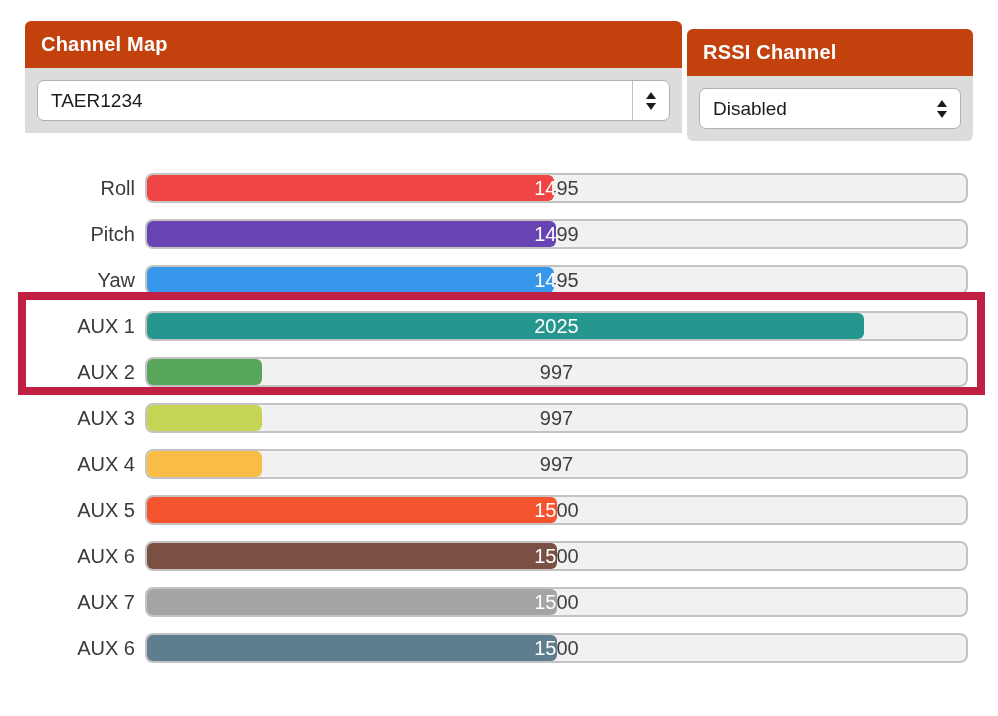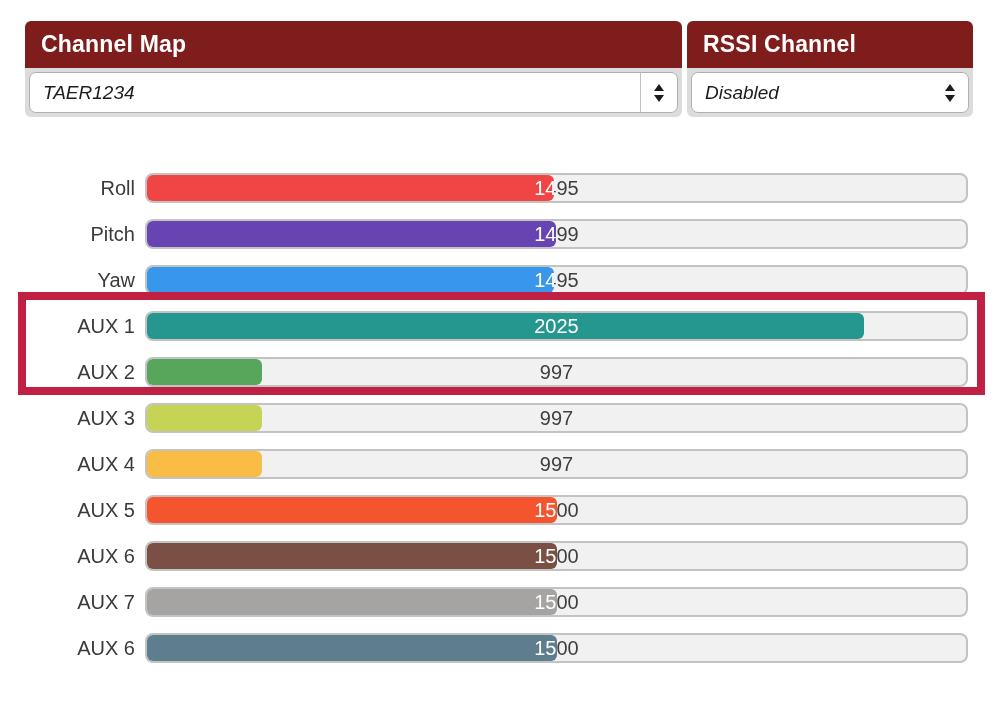--- a/index.html
+++ b/index.html
@@ -22,36 +22,35 @@
     left: 25px;
     width: 948px;
     display: flex;
     gap: 5px;
   }
   .panel {
     border-radius: 6px;
     overflow: hidden;
   }
   .panel-left  { width: 657px; }
-  .panel-right { width: 286px; }
+  .panel-right { width: 286px; margin-top: 8px; }
   .panel-header {
     height: 47px;
-    background: #7f1d1d;
+    background: #c2410c;
     color: #ffffff;
-    font-size: 23px;
+    font-size: 20px;
     font-weight: 600;
     line-height: 47px;
     padding-left: 16px;
     letter-spacing: 0.2px;
   }
   .panel-body {
     background: #dcdcdc;
-    padding: 4px;
+    padding: 12px;
     height: 41px;
-    font-style: italic;
   }
   .select {
     display: flex;
     align-items: center;
     height: 41px;
     background: #ffffff;
     border: 1px solid #b0b0b0;
     border-radius: 7px;
     box-sizing: border-box;
     cursor: default;

